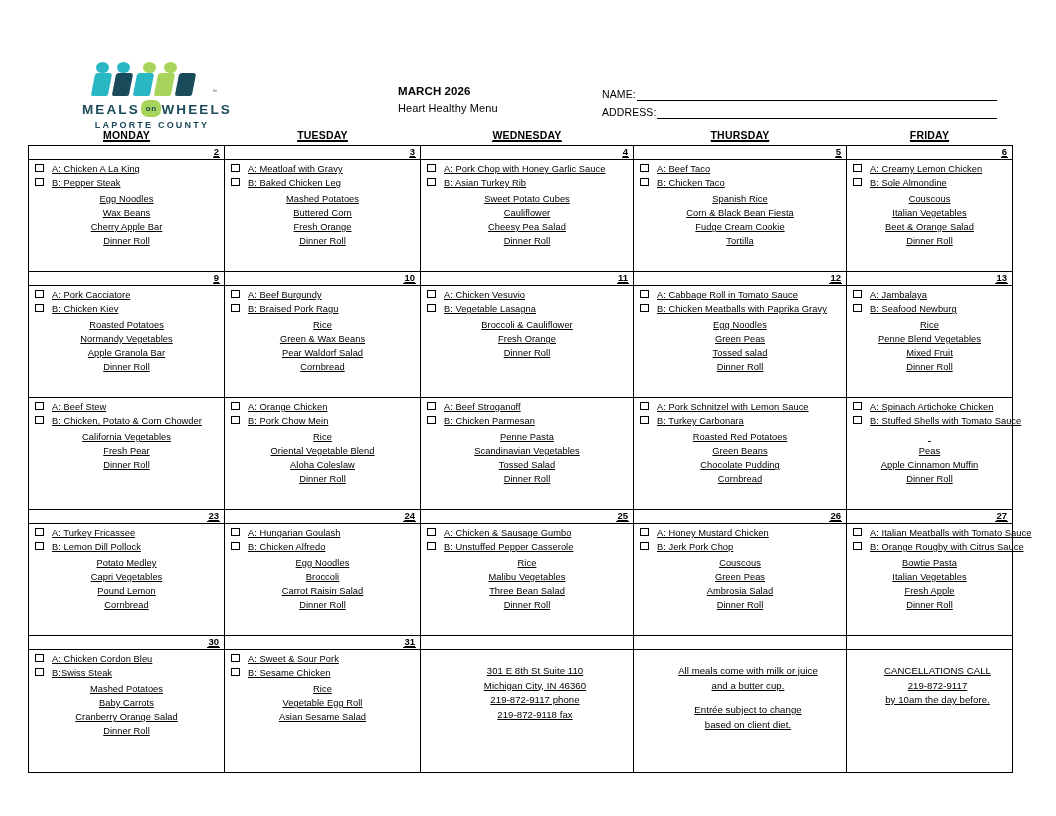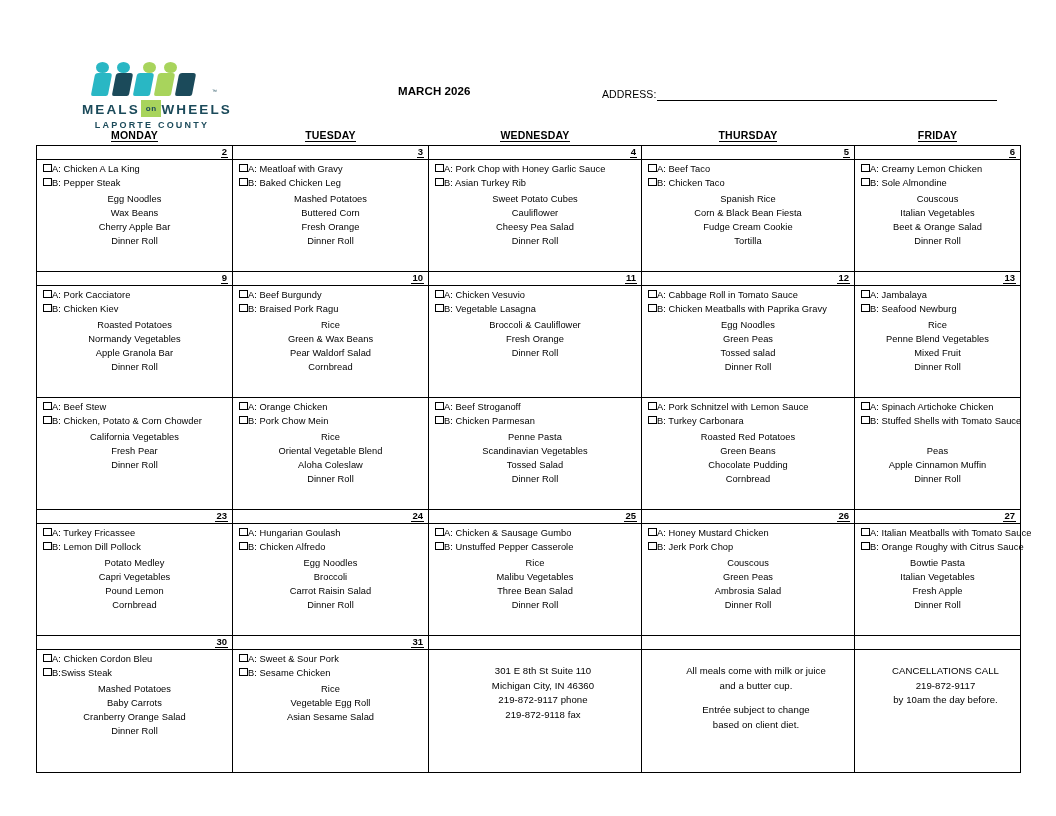--- a/index.html
+++ b/index.html
@@ -77,21 +77,21 @@
     font-weight: bold;
     letter-spacing: 2.1px;
     color: #1b4a5a;
     white-space: nowrap;
     line-height: 15px;
   }
   .logo-on {
     display: inline-block;
     background: #a8d45c;
     color: #1b4a5a;
-    border-radius: 0;
+    border-radius: 7px;
     font-size: 8px;
     letter-spacing: 0.5px;
     padding: 1px 4px 1px 5px;
     vertical-align: 3px;
     margin: 0 1px;
   }
   .logo-line2 {
     font-size: 9px;
     font-weight: bold;
     letter-spacing: 2.2px;
@@ -139,25 +139,26 @@
   .field-rule {
     flex: 1 1 auto;
     border-bottom: 1.4px solid #000;
     height: 13px;
     margin-left: 1px;
   }
 
   
   .calendar {
     position: absolute;
-    left: 36px;
+    left: 28px;
     top: 129px;
     width: 984px;
     border-collapse: collapse;
     table-layout: fixed;
+    text-decoration: underline;
   }
   .calendar td, .calendar th {
     border: 1.1px solid #000;
     padding: 0;
     vertical-align: top;
   }
   .calendar col.col-mon { width: 196px; }
   .calendar col.col-tue { width: 196px; }
   .calendar col.col-wed { width: 213px; }
   .calendar col.col-thu { width: 213px; }
@@ -215,21 +216,21 @@
     flex: 0 0 auto;
     width: 9px;
     height: 8px;
     border: 1.6px solid #000;
     background: #fff;
     margin: 1px 0 0 4px;
     box-sizing: border-box;
   }
   .entree-label {
     font-size: 9.3px;
-    margin-left: 0;
+    margin-left: 8px;
     white-space: nowrap;
     letter-spacing: 0.05px;
   }
 
   .sides {
     margin-top: 1px;
     text-align: center;
   }
   .side {
     font-size: 9.3px;
@@ -276,23 +277,28 @@
       <div class="logo-words">
         <div class="logo-line1">
           <span>MEALS</span><span class="logo-on">on</span><span>WHEELS</span>
         </div>
         <div class="logo-line2">LAPORTE COUNTY</div>
       </div>
     </div>
 
     <div class="title-block">
       <div class="menu-month">MARCH 2026</div>
+      <div class="menu-subtitle">Heart Healthy Menu</div>
     </div>
 
     <div class="fields-block">
+      <div class="field-row">
+        <span class="field-label">NAME:</span>
+        <span class="field-rule"></span>
+      </div>
       <div class="field-row">
         <span class="field-label">ADDRESS:</span>
         <span class="field-rule"></span>
       </div>
     </div>
 
   </div>
 
   <table class="calendar">
     <colgroup>

